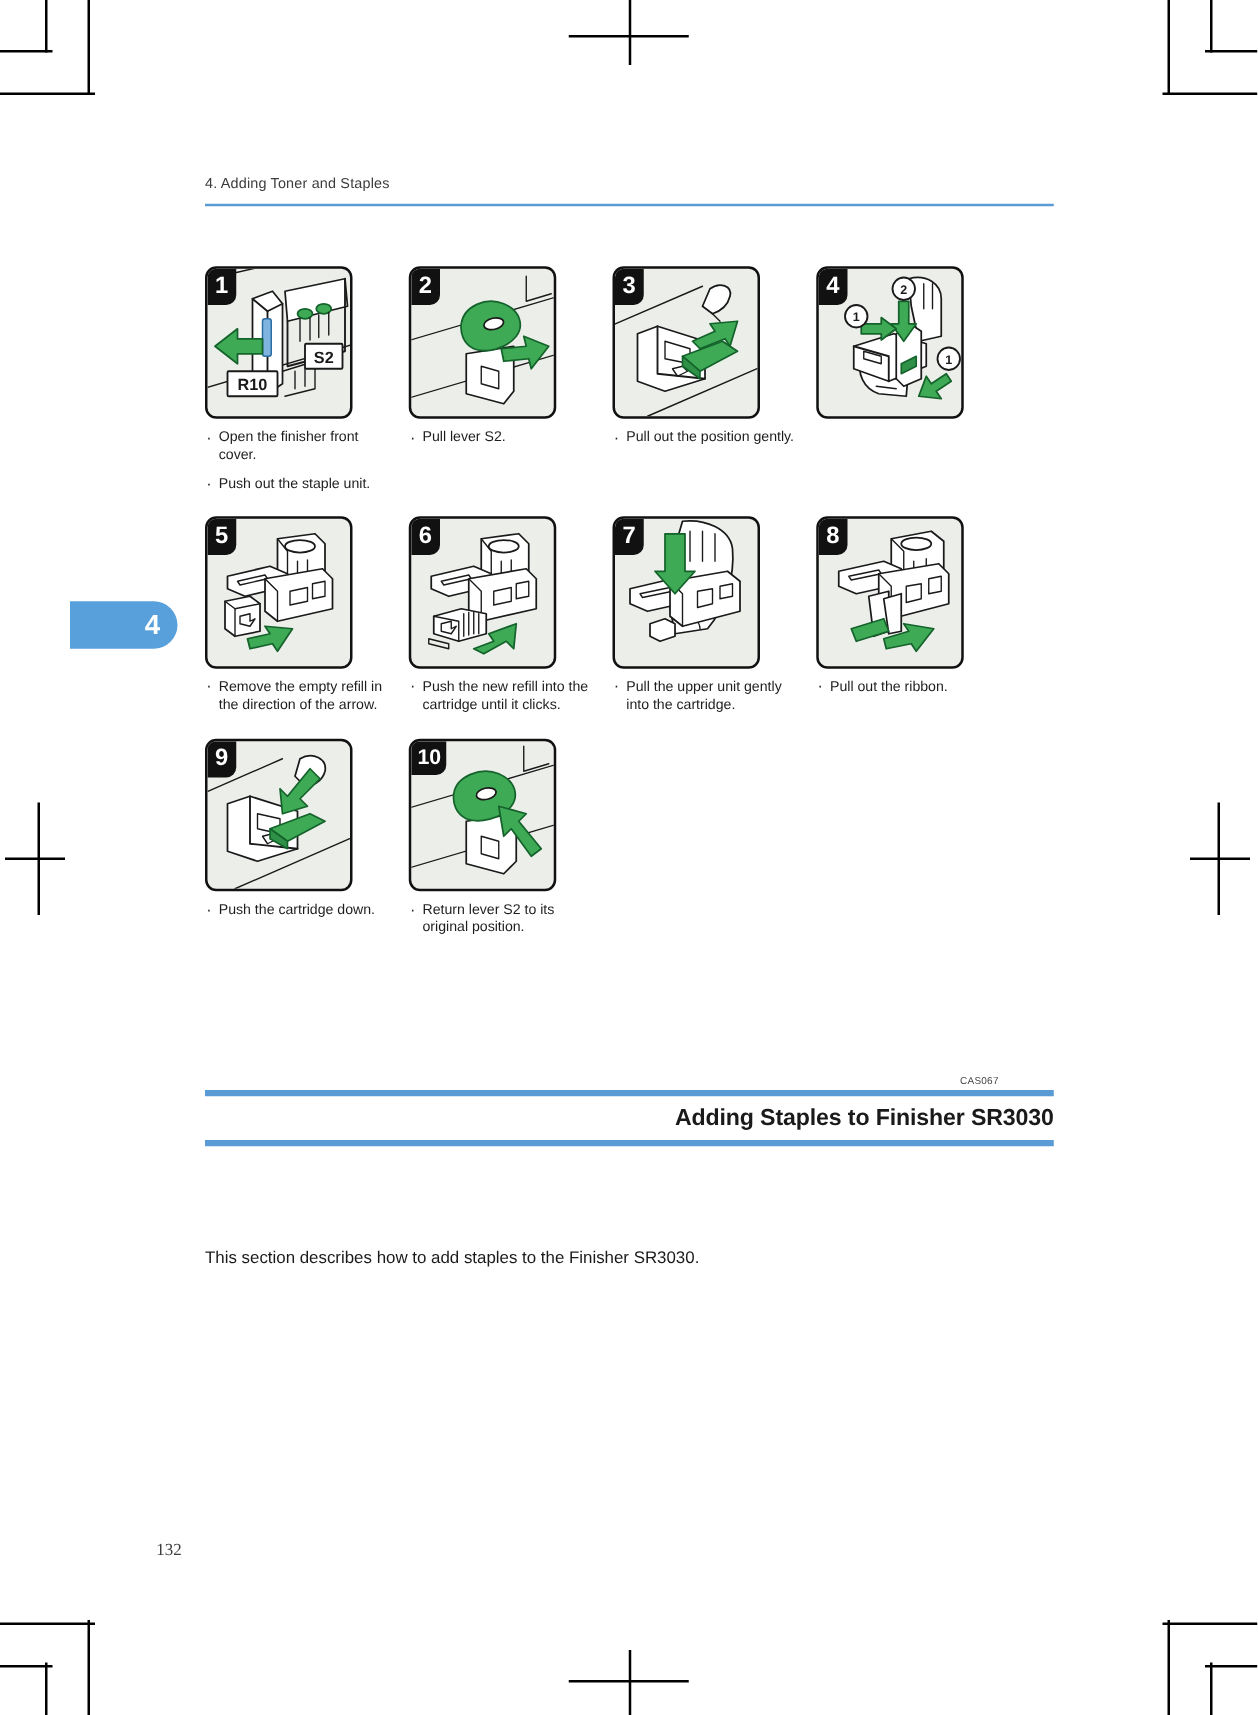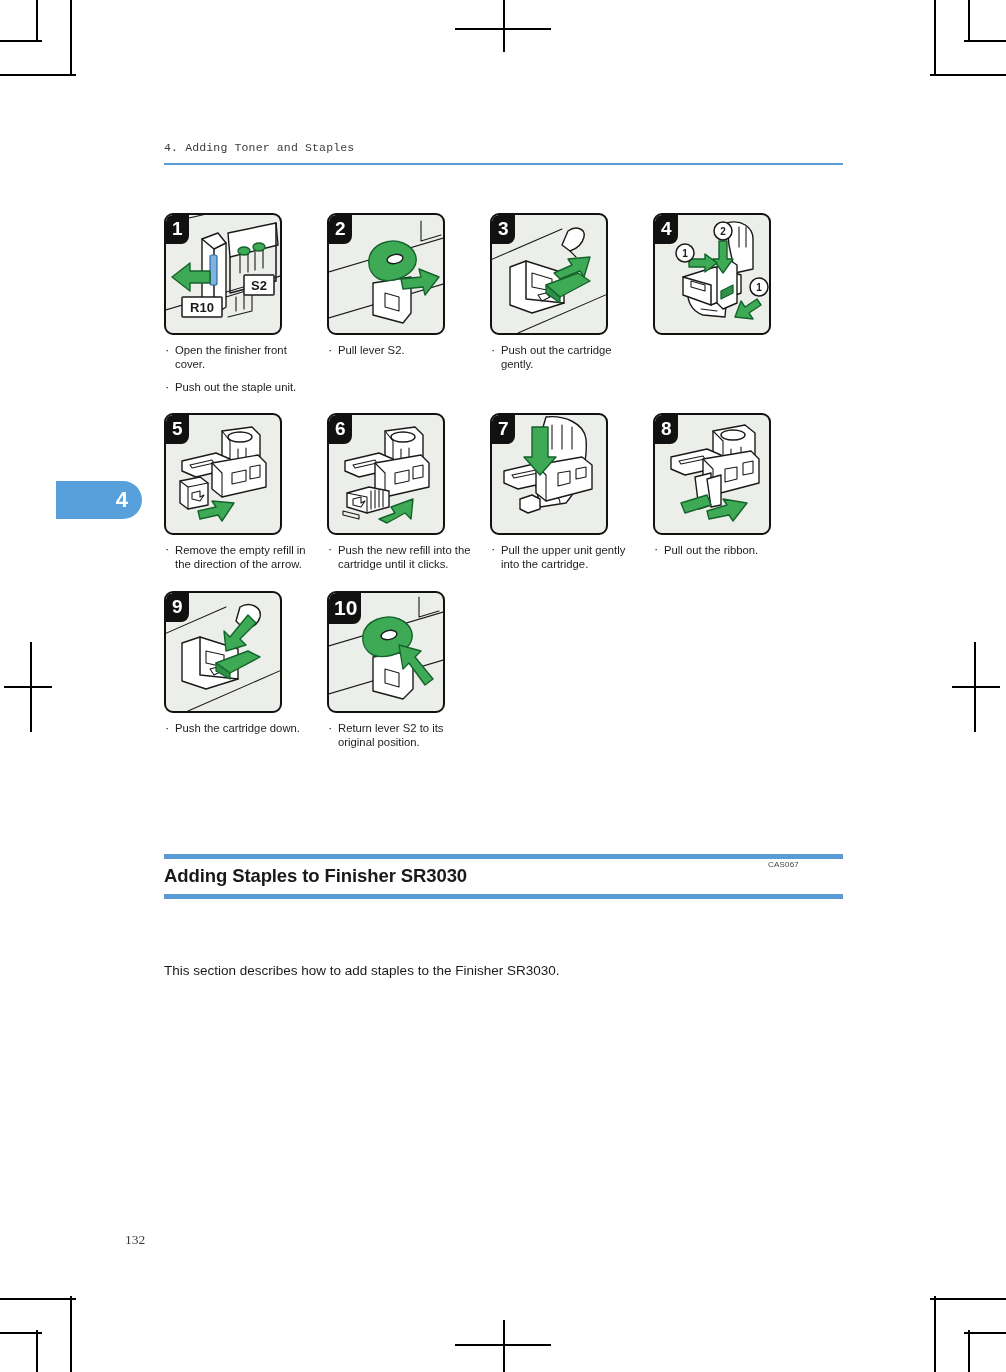--- a/index.html
+++ b/index.html
@@ -22,21 +22,21 @@
   .crop.v { width: 1.6px; }
 
   
   #running-head {
     position: absolute;
     left: 164px;
     top: 141px;
     font-size: 11.5px;
     letter-spacing: 0.15px;
     color: #3c3c3c;
-    font-family: Liberation Mono, monospace;
+    font-family: Liberation Sans, sans-serif;
   }
   #head-rule {
     position: absolute;
     left: 164px;
     top: 163px;
     width: 679px;
     height: 2.2px;
     background: #5b9bd5;
   }
 
@@ -85,21 +85,21 @@
     background: #111111;
     color: #ffffff;
     font-weight: bold;
     font-size: 19px;
     line-height: 1;
     padding: 4px 6px 6px 6px;
     border-radius: 6px 0 8px 0;
     font-family: "Liberation Sans", sans-serif;
     z-index: 5;
   }
-  .panel .badge.wide { padding: 4px 4px 6px 5px; font-size: 21px; }
+  .panel .badge.wide { padding: 4px 4px 6px 5px; font-size: 17px; }
   .panel svg { position: absolute; left: 0; top: 0; }
 
   .caption-list {
     margin: 8px 0 0 0;
     padding: 0;
     list-style: none;
     font-size: 11.3px;
     line-height: 14.2px;
     color: #1d1d1d;
     font-family: "Liberation Sans", sans-serif;
@@ -123,34 +123,34 @@
     position: absolute;
     left: 768px;
     top: 860px;
     font-size: 8px;
     color: #444;
     letter-spacing: 0.2px;
     font-family: "Liberation Sans", sans-serif;
   }
 
   
-  #section-block { position: absolute; left: 164px; top: 854px; width: 679px; }
+  #section-block { position: absolute; left: 164px; top: 872px; width: 679px; text-align: right; }
   .rule-thick { width: 100%; height: 5px; background: #5b9bd5; }
   #section-heading {
     font-size: 18.5px;
     font-weight: bold;
     letter-spacing: -0.1px;
     color: #1a1a1a;
     padding: 6px 0 7px 0;
     font-family: "Liberation Sans", sans-serif;
   }
   #section-body {
     position: absolute;
     left: 164px;
-    top: 963px;
+    top: 998px;
     width: 679px;
     font-size: 13.5px;
     color: #1a1a1a;
     font-family: "Liberation Sans", sans-serif;
   }
 
   
   #page-number {
     position: absolute;
     left: 125px;
@@ -281,21 +281,21 @@
           <path class="fillw" d="M76 16 C84 10 94 14 92 22 C90 30 84 34 78 36 L70 30 Z"></path>
           <path class="ln-thin" d="M78 36 L84 42"></path>
 
           <path class="grn" d="M54 70 L86 58 L98 66 L68 82 Z"></path>
           <path class="grn-dk" d="M54 70 L68 82 L68 88 L54 78 Z"></path>
 
           <path class="grn" d="M62 58 L80 50 L76 44 L98 42 L92 62 L88 56 L68 64 Z"></path>
         </svg>
       </div>
       <ul class="caption-list">
-        <li>Push out the cartridge gently.</li>
+        <li>Pull out the position gently.</li>
       </ul>
     </div>
 
     <div class="step-cell">
       <div class="panel">
         <div class="badge">4</div>
         <svg width="118" height="122" viewBox="0 0 118 122">
 
           <path class="fillw" d="M72 8 C86 4 98 12 98 24 L98 54 L80 58 L74 30 Z"></path>
           <path class="ln-thin" d="M84 12 L84 32 M91 12 L91 32"></path>

